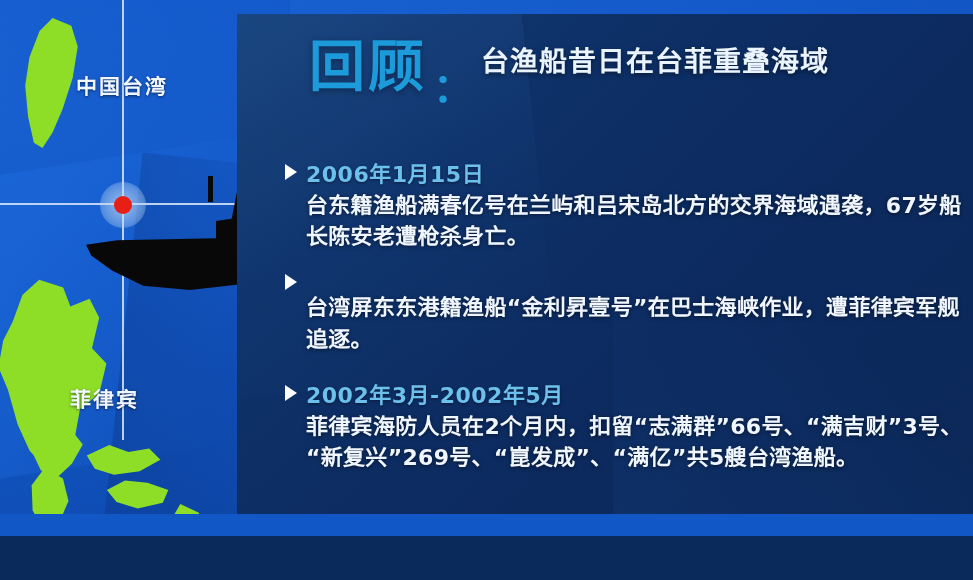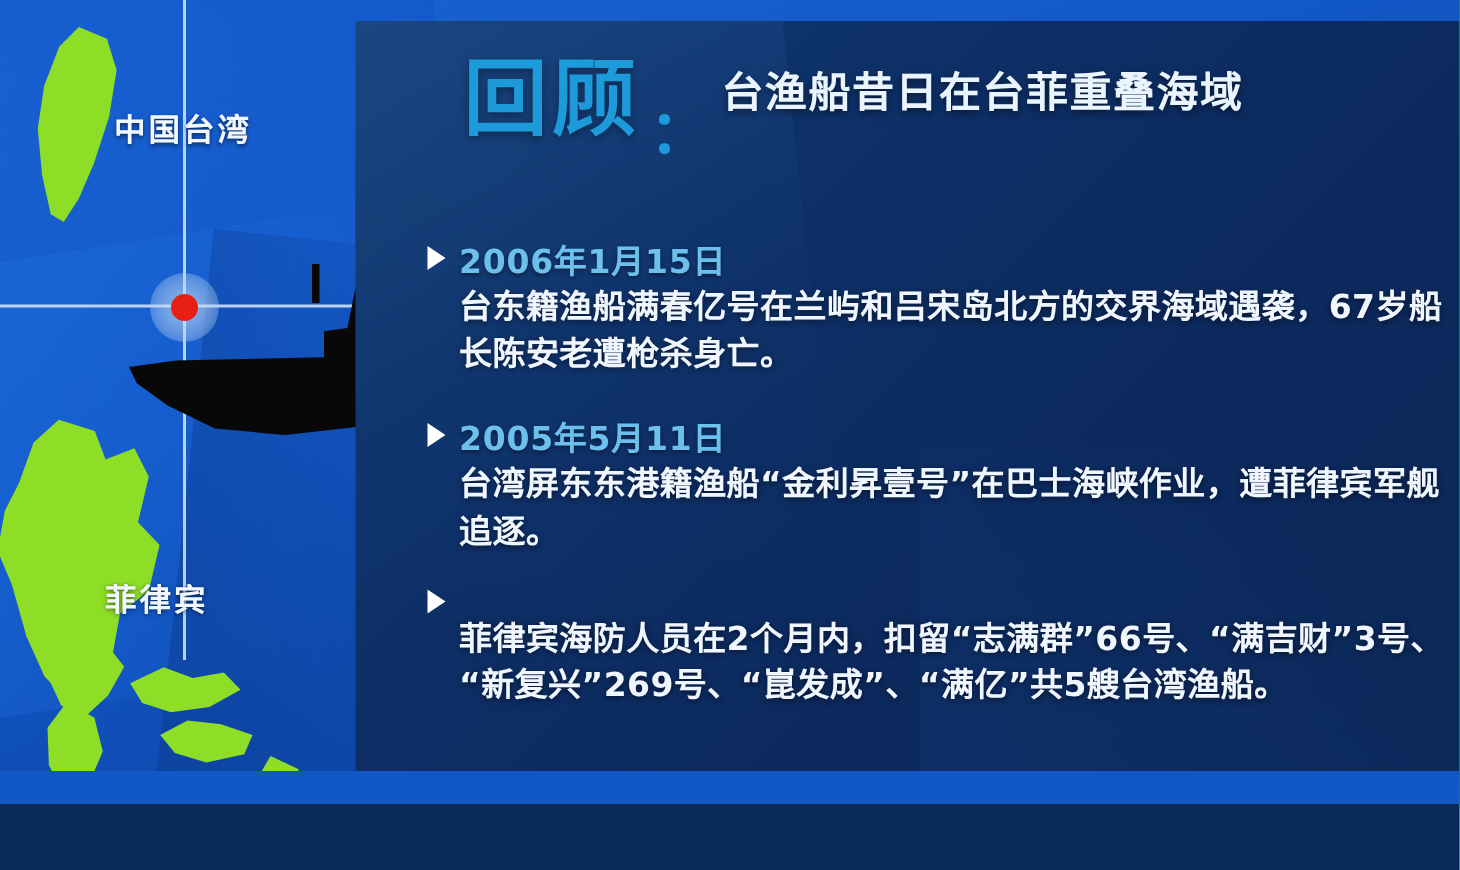--- a/index.html
+++ b/index.html
@@ -316,28 +316,28 @@
           <div class="item-head">
             <span class="tri"></span>
             <span class="item-date">2006年1月15日</span>
           </div>
           <div class="item-body">台东籍渔船满春亿号在兰屿和吕宋岛北方的交界海域遇袭，67岁船长陈安老遭枪杀身亡。</div>
         </div>
 
         <div class="item">
           <div class="item-head">
             <span class="tri"></span>
-            <span class="item-date">2005年5月11日</span>
           </div>
           <div class="item-body">台湾屏东东港籍渔船“金利昇壹号”在巴士海峡作业，遭菲律宾军舰追逐。</div>
         </div>
 
         <div class="item">
           <div class="item-head">
             <span class="tri"></span>
+            <span class="item-date">2002年3月-2002年5月</span>
           </div>
           <div class="item-body">菲律宾海防人员在2个月内，扣留“志满群”66号、“满吉财”3号、“新复兴”269号、“崑发成”、“满亿”共5艘台湾渔船。</div>
         </div>
 
       </div>
     </div>
   </div>
 
   <div class="panel-bottom-strip"></div>
 

